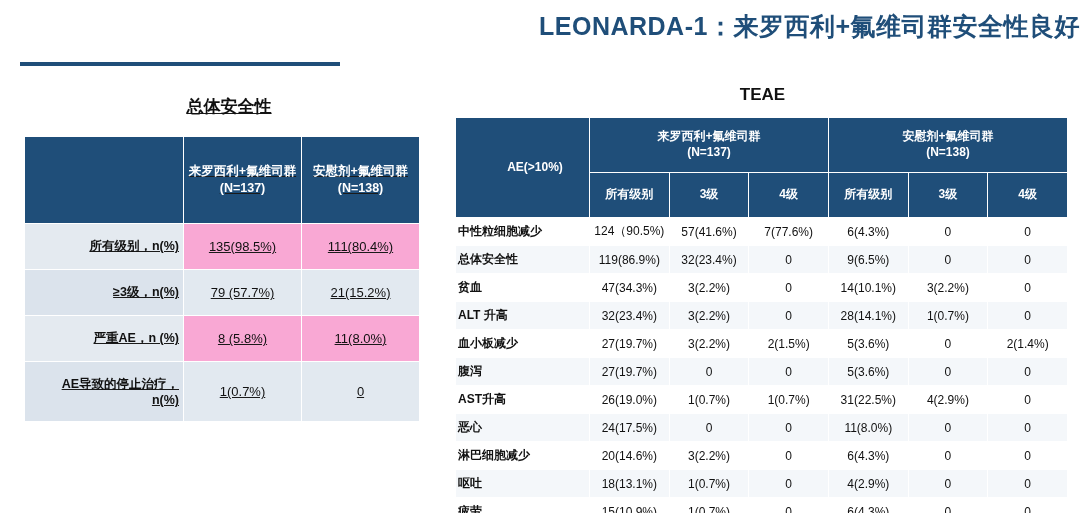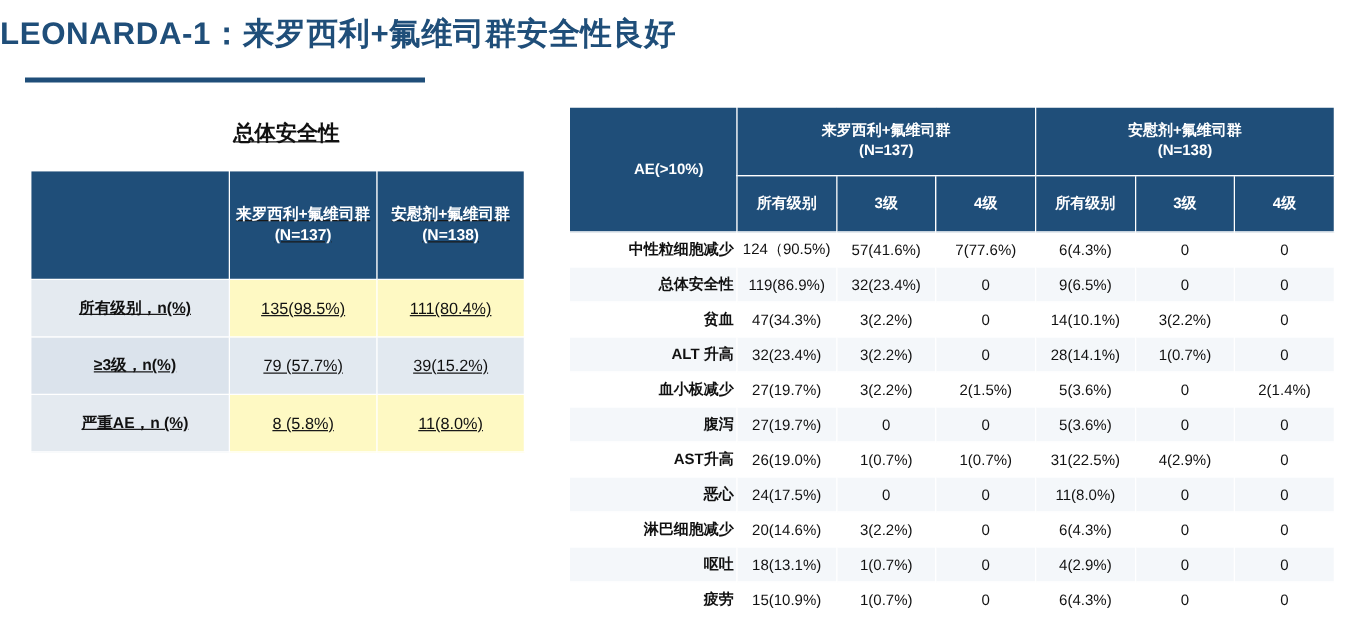--- a/index.html
+++ b/index.html
@@ -13,21 +13,21 @@
     font-family: "Liberation Sans", sans-serif;
     color: #1a1a1a;
     position: relative;
     overflow: hidden;
   }
   .slide-title {
     position: absolute;
     top: 10px;
     left: 0;
     width: 1080px;
-    text-align: left;
+    text-align: right;
     font-size: 25px;
     font-weight: bold;
     color: #1f4e79;
     letter-spacing: 0.5px;
   }
   .title-rule {
     position: absolute;
     top: 62px;
     left: 20px;
     width: 320px;
@@ -71,25 +71,25 @@
     vertical-align: middle;
   }
   table.safety thead th.corner {
     width: 150px;
     background: #1f4e79;
   }
   table.safety tbody td {
     font-size: 13px;
     text-align: center;
     padding: 14px 4px;
-    background: #fef9c3;
+    background: #f9a8d4;
     color: #111;
   }
   table.safety tbody td.rowlabel {
-    text-align: center;
+    text-align: right;
     padding-left: 12px;
     font-weight: bold;
     font-size: 12.5px;
     background: #e4eaf0;
     margin-top: 36px;
   }
   table.safety tbody tr.alt td {
     background: #e2e9f0;
   }
   table.safety tbody tr.alt td.rowlabel {
@@ -141,21 +141,21 @@
   table.teae tbody td {
     font-size: 12px;
     text-align: center;
     padding: 3px 2px;
     background: #ffffff;
     color: #111;
     height: 21px;
   }
   table.teae tbody td.ae {
     font-weight: bold;
-    text-align: right;
+    text-align: left;
     font-size: 12px;
     background: #ffffff;
   }
   table.teae tbody tr:nth-child(even) td {
     background: #f4f7fa;
   }
 </style>
 </head>
 <body>
 
@@ -180,32 +180,38 @@
     </thead>
     <tbody>
       <tr>
         <td class="rowlabel">所有级别，n(%)</td>
         <td>135(98.5%)</td>
         <td>111(80.4%)</td>
       </tr>
       <tr class="alt">
         <td class="rowlabel">≥3级，n(%)</td>
         <td>79 (57.7%)</td>
-        <td>39(15.2%)</td>
+        <td>21(15.2%)</td>
       </tr>
       <tr>
         <td class="rowlabel">严重AE，n (%)</td>
         <td>8 (5.8%)</td>
         <td>11(8.0%)</td>
       </tr>
+      <tr class="alt">
+        <td class="rowlabel">AE导致的停止治疗，n(%)</td>
+        <td>1(0.7%)</td>
+        <td>0</td>
+      </tr>
     </tbody>
   </table>
 </div>
 
 <div class="right-panel">
+  <div class="panel-heading">TEAE</div>
   <table class="teae">
     <thead>
       <tr>
         <th class="aehead" rowspan="2">AE(&gt;10%)</th>
         <th class="grouphead" colspan="3">
           <div>来罗西利+氟维司群</div>
           <div>(N=137)</div>
         </th>
         <th class="grouphead" colspan="3">
           <div>安慰剂+氟维司群</div>

